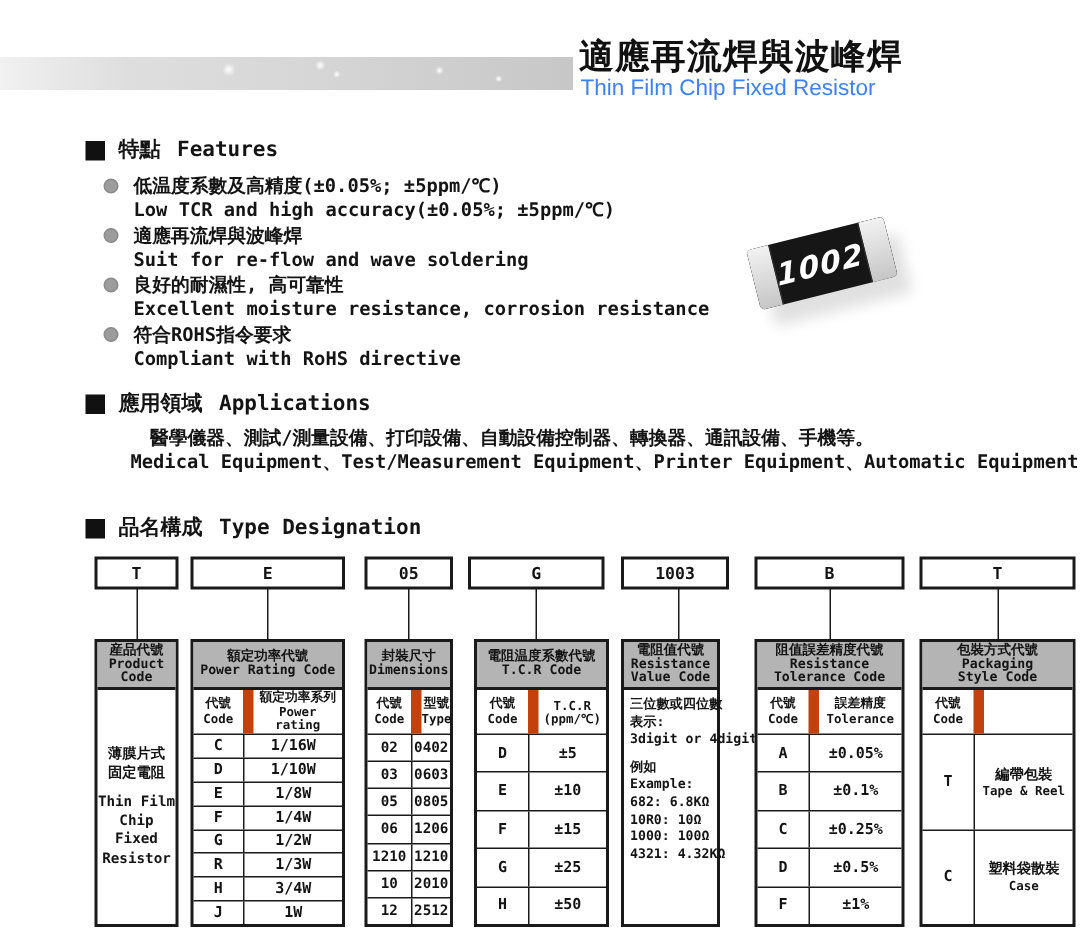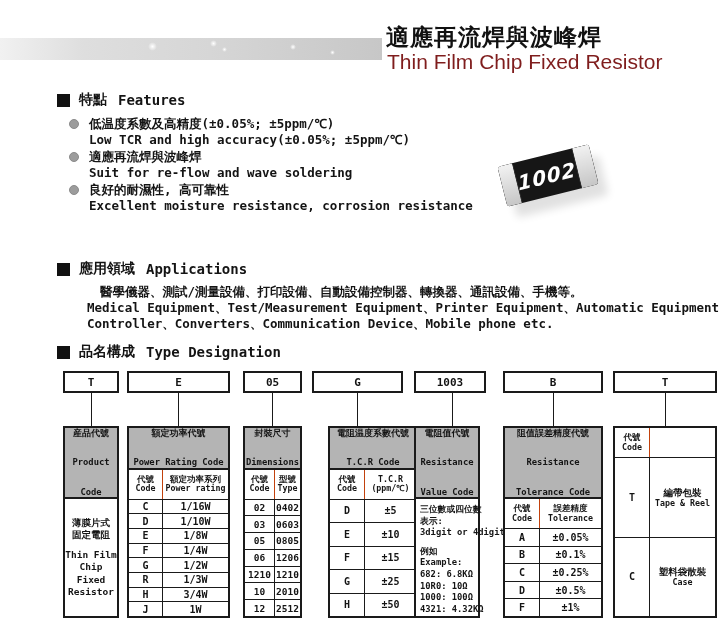--- a/index.html
+++ b/index.html
@@ -6,22 +6,22 @@
   .page { position:relative; width:726px; height:624px; background:#ffffff; overflow:hidden;
           font-family:"DejaVu Sans Mono","Liberation Sans",sans-serif; color:#141414; }
 
   
   .band { position:absolute; left:0; top:38px; width:382px; height:22px;
           background:linear-gradient(90deg,#f1f1f1 0%,#dedede 22%,#d6d6d6 55%,#c7c7c7 100%); }
   .band .dot { position:absolute; border-radius:50%;
           background:radial-gradient(circle,#ffffff 0%,rgba(255,255,255,0) 70%); }
   .title-zh { position:absolute; left:386px; top:22px; font-size:23px; font-weight:bold;
           font-family:"Liberation Sans",sans-serif; letter-spacing:1px; color:#111; }
-  .title-en { position:absolute; left:387px; top:50px; font-size:21px;
-          font-family:"Liberation Sans",sans-serif; color:#7f1d1d; }
+  .title-en { position:absolute; left:387px; top:50px; font-size:15px;
+          font-family:"Liberation Sans",sans-serif; color:#3b82f6; }
 
   
   .section { position:absolute; left:57px; display:flex; align-items:center; font-weight:bold; }
   .sq { width:13px; height:13px; background:#111; margin-right:9px; flex:0 0 auto; }
   .section .zh { font-size:14px; }
   .section .en { font-size:14px; margin-left:11px; }
 
   
   .features { position:absolute; left:72px; top:116px; }
   .feat { position:relative; padding-left:17px; margin-bottom:1px; }
@@ -47,26 +47,26 @@
   
   .cbox { position:absolute; top:371px; height:22px; border:2px solid #1a1a1a; box-sizing:border-box;
           background:#fff; display:flex; align-items:center; justify-content:center;
           font-weight:bold; font-size:11px; }
   .conn { position:absolute; top:392px; width:1px; height:34px; background:#1a1a1a; }
 
   
   .col { position:absolute; top:426px; height:192px; border:2px solid #1a1a1a; box-sizing:border-box;
           background:#fff; display:flex; flex-direction:column; }
   .col-h { background:#b4b4b4; border-bottom:2px solid #1a1a1a; flex:0 0 30px;
-          display:flex; flex-direction:column; justify-content:center; text-align:center; font-weight:bold;gap:20px; }
+          display:flex; flex-direction:column; justify-content:center; text-align:center; font-weight:bold; }
   .col-h .hz { font-size:9px; line-height:10px; }
   .col-h .he { font-size:8.8px; line-height:9.5px; }
   .sub { display:flex; border-bottom:1px solid #1a1a1a; flex:0 0 29px; font-weight:bold; text-align:center; }
   .sub > div { display:flex; flex-direction:column; justify-content:center; }
-  .sub .sc { border-right:1px solid #c2410c; flex:0 0 auto; }
+  .sub .sc { border-right:7px solid #c2410c; flex:0 0 auto; }
   .sub .sv { flex:1; }
   .sub .szh { font-size:8.5px; line-height:9.5px; }
   .sub .sen { font-size:8.3px; line-height:9px; }
   .rows { flex:1; display:flex; flex-direction:column; }
   .r { flex:1; display:flex; font-weight:bold; font-size:10px; }
   .r + .r { border-top:1px solid #1a1a1a; }
   .r .c { border-right:1px solid #1a1a1a; display:flex; align-items:center; justify-content:center; flex:0 0 auto; }
   .r .v { flex:1; display:flex; flex-direction:column; align-items:center; justify-content:center; }
   .w33 { width:33px; } .w29 { width:29px; } .w34 { width:34px; }
   .pkzh { font-size:9.5px; line-height:11px; } .pken { font-size:8.3px; line-height:10px; white-space:nowrap; }
@@ -106,39 +106,43 @@
     <div class="feat">
       <span class="bullet"></span>
       <div class="zh">適應再流焊與波峰焊</div>
       <div class="en">Suit for re-flow and wave soldering</div>
     </div>
     <div class="feat">
       <span class="bullet"></span>
       <div class="zh">良好的耐濕性, 高可靠性</div>
       <div class="en">Excellent moisture resistance, corrosion resistance</div>
     </div>
+    <div class="feat">
+      <span class="bullet"></span>
+      <div class="zh">符合ROHS指令要求</div>
+      <div class="en">Compliant with RoHS directive</div>
+    </div>
   </div>
 
   <div class="chip">
     <div class="cap l"></div>
     <div class="chip-mid">
       <span class="marking">1002</span>
     </div>
     <div class="cap r"></div>
   </div>
 
   <div class="section" style="top:260px">
     <span class="sq"></span>
     <span class="zh">應用領域</span>
     <span class="en">Applications</span>
   </div>
   <div class="apps">
     <div class="azh">醫學儀器、測試/測量設備、打印設備、自動設備控制器、轉換器、通訊設備、手機等。</div>
     <div>Medical Equipment、Test/Measurement Equipment、Printer Equipment、Automatic Equipment</div>
-    <div>Controller、Converters、Communication Device、Mobile phone etc.</div>
   </div>
 
   <div class="section" style="top:343px">
     <span class="sq"></span>
     <span class="zh">品名構成</span>
     <span class="en">Type Designation</span>
   </div>
 
   <div class="cbox" style="left:63px;width:56px">T</div>
   <div class="cbox" style="left:127px;width:103px">E</div>
@@ -263,21 +267,21 @@
           <div class="c w29">10</div>
           <div class="v">2010</div>
         </div>
       <div class="r" style="font-size:9.5px">
           <div class="c w29">12</div>
           <div class="v">2512</div>
         </div>
     </div>
   </div>
 
-  <div class="col" style="left:328px;width:90px">
+  <div class="col" style="left:316px;width:90px">
     <div class="col-h">
       <div class="hz">電阻温度系數代號</div>
       <div class="he">T.C.R Code</div>
     </div>
     <div class="sub">
       <div class="sc w34">
         <div class="szh">代號</div>
         <div class="sen">Code</div>
       </div>
       <div class="sv">
@@ -363,20 +367,25 @@
           <div class="v">±0.5%</div>
         </div>
       <div class="r">
           <div class="c w34">F</div>
           <div class="v">±1%</div>
         </div>
     </div>
   </div>
 
   <div class="col" style="left:613px;width:104px">
+    <div class="col-h">
+      <div class="hz">包裝方式代號</div>
+      <div class="he">Packaging</div>
+      <div class="he">Style Code</div>
+    </div>
     <div class="sub">
       <div class="sc w34">
         <div class="szh">代號</div>
         <div class="sen">Code</div>
       </div>
     </div>
     <div class="rows">
       <div class="r">
         <div class="c w34">T</div>
         <div class="v">

